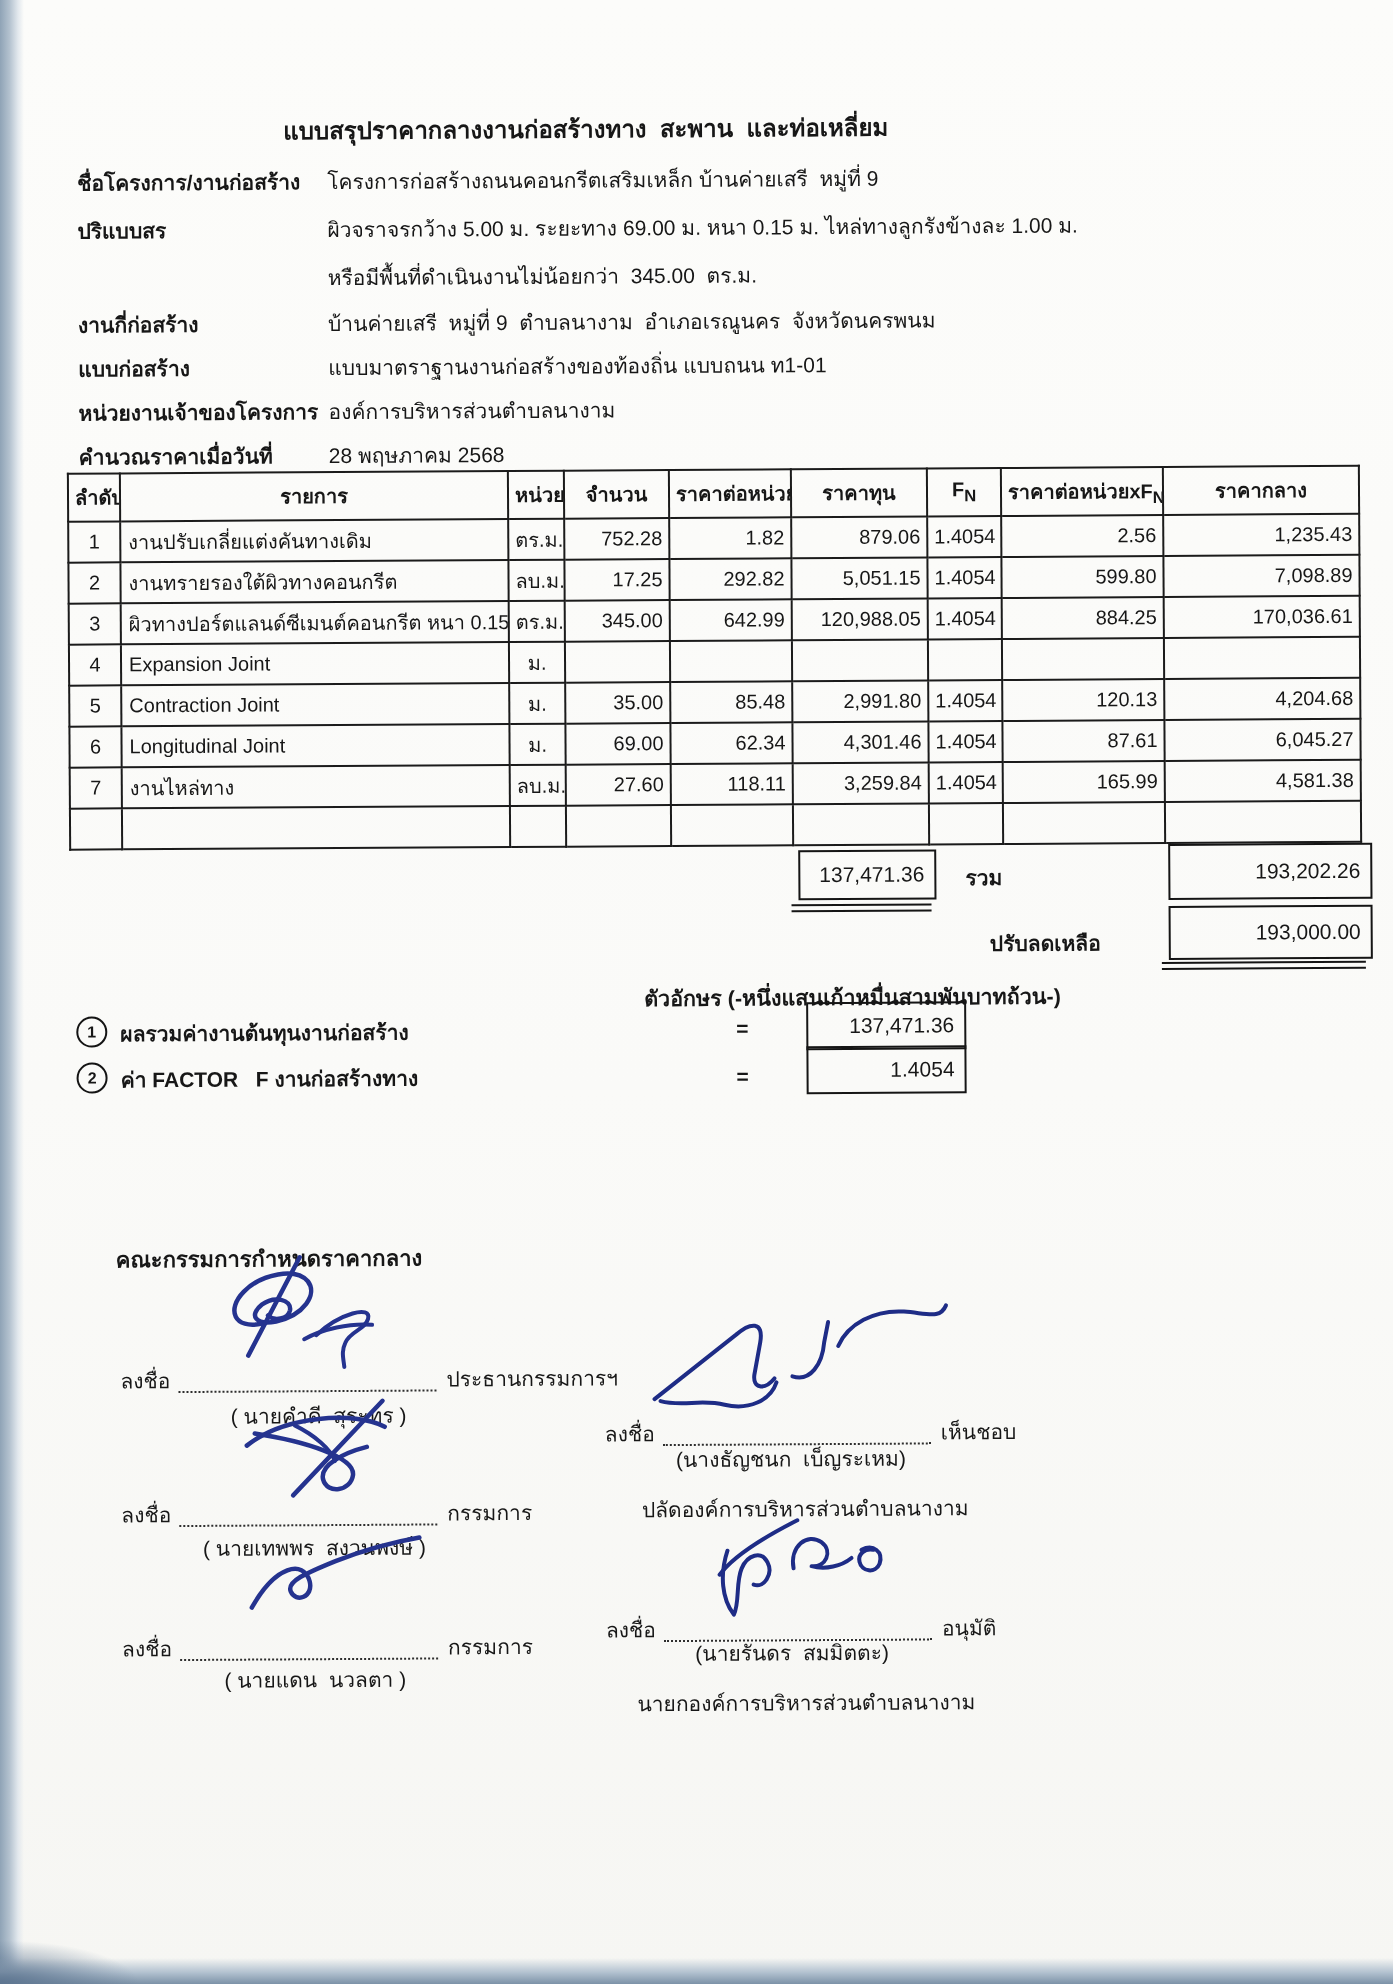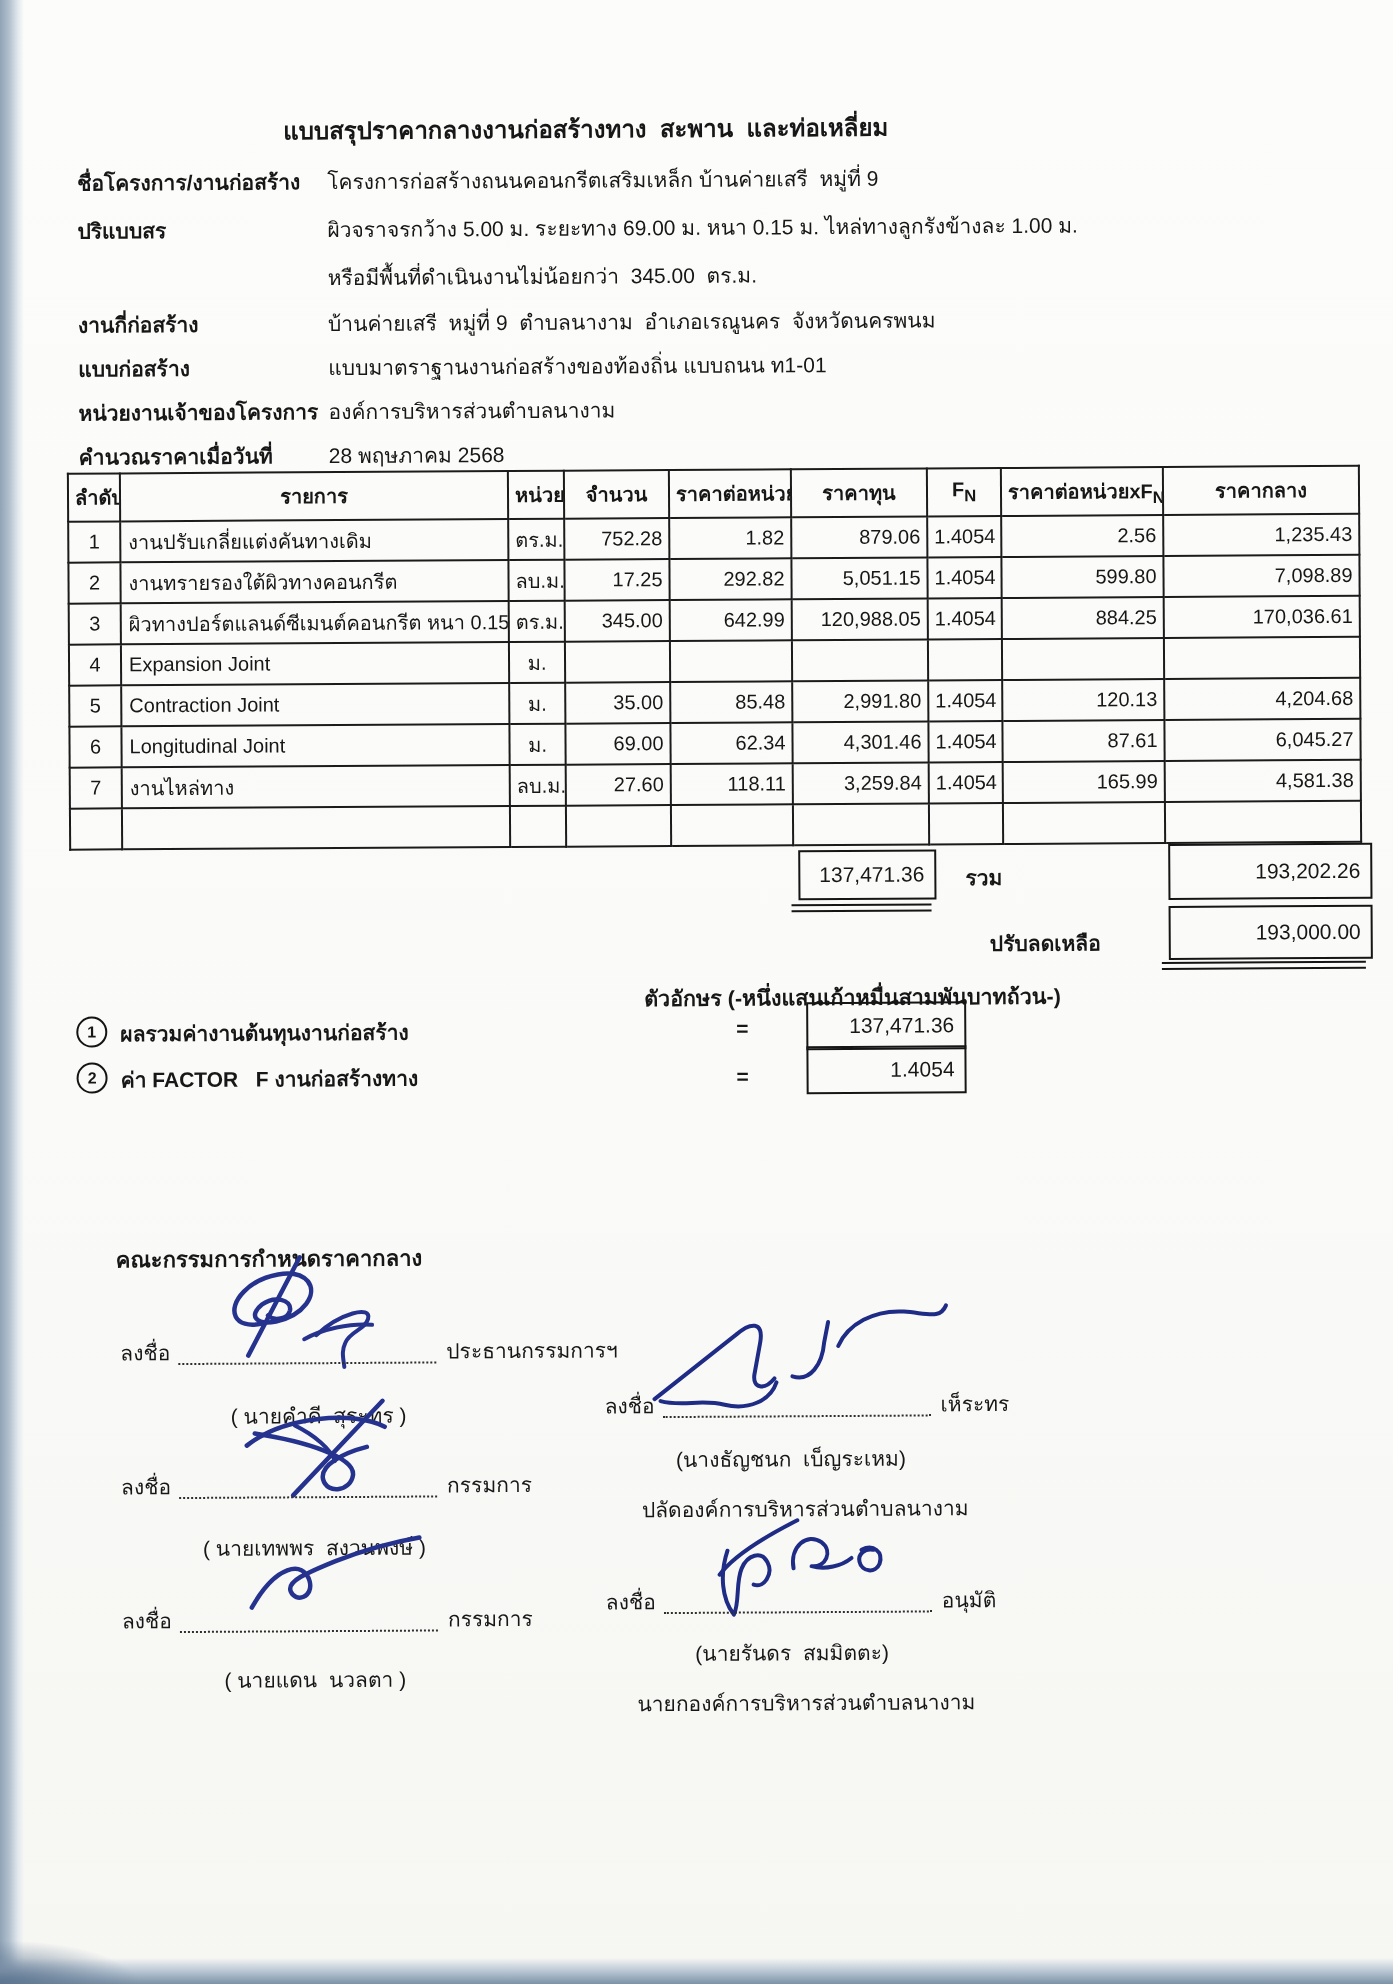--- a/index.html
+++ b/index.html
@@ -33,21 +33,21 @@
   .blabel{position:absolute;font-size:21px;font-weight:700;white-space:pre;}
   .words{position:absolute;left:638px;top:980px;font-size:21.5px;font-weight:700;white-space:pre;}
 
   .circ{position:absolute;width:27px;height:27px;border:2.5px solid #141414;border-radius:50%;
         display:flex;align-items:center;justify-content:center;font-size:16px;font-weight:700;}
   .note-text{position:absolute;left:114px;font-size:21px;font-weight:700;white-space:pre;}
   .eq{position:absolute;left:730px;font-size:21px;font-weight:700;}
 
   .sec-head{position:absolute;left:108px;top:1238px;font-size:22px;font-weight:700;}
   .sigrow{position:absolute;display:flex;align-items:flex-end;font-size:21px;white-space:pre;}
-  .sigrow .lbl{margin-right:8px;}
+  .sigrow .lbl{margin-right:8px;margin-top:28px;}
   .dots{height:6px;border-bottom:2.4px dotted #2e2e2e;margin-bottom:4px;}
   .sigrow .role{margin-left:10px;}
   .signame,.sigpos{position:absolute;font-size:21px;text-align:center;white-space:pre;}
   .sigsvg{position:absolute;}
   .ink{stroke:#25338f;fill:none;stroke-linecap:round;stroke-linejoin:round;}
   .ink2{stroke:#1e2c86;fill:none;stroke-linecap:round;stroke-linejoin:round;}
 
   .edge-left{position:absolute;left:0;top:0;width:24px;height:100%;pointer-events:none;
     background:linear-gradient(90deg,#8fa3b6 0%,#b4c2cf 40%,#e2e8ed 75%,rgba(226,232,237,0) 100%);}
   .edge-bottom{position:absolute;left:0;bottom:0;width:100%;height:26px;pointer-events:none;
@@ -261,21 +261,21 @@
 
     <svg class="sigsvg" style="left:636px;top:1290px" width="310" height="135" viewBox="0 0 310 135">
       <path class="ink2" stroke-width="4" d="M 10 108 L 92 44 C 106 32 120 30 116 52 L 110 84 C 108 98 120 100 130 88"></path>
       <path class="ink2" stroke-width="4" d="M 132 92 C 126 110 104 120 80 114 C 56 108 38 116 16 110"></path>
       <path class="ink2" stroke-width="4" d="M 148 86 C 166 92 178 74 180 52 L 184 32"></path>
       <path class="ink2" stroke-width="4" d="M 194 56 C 204 34 230 20 260 22 C 284 24 296 30 302 16"></path>
     </svg>
     <div class="sigrow" style="left:596px;top:1388px">
       <span class="lbl">ลงชื่อ</span>
       <span class="dots" style="width:268px"></span>
-      <span class="role">เห็ระทร</span>
+      <span class="role">เห็นชอบ</span>
     </div>
     <div class="signame" style="left:612px;top:1442px;width:340px">(นางธัญชนก  เบ็ญระเหม)</div>
     <div class="sigpos" style="left:596px;top:1492px;width:400px">ปลัดองค์การบริหารส่วนตำบลนางาม</div>
 
     <svg class="sigsvg" style="left:664px;top:1512px" width="225" height="110" viewBox="0 0 225 110">
       <path class="ink2" stroke-width="4" d="M 124 8 C 84 28 58 46 46 62"></path>
       <path class="ink2" stroke-width="4" d="M 54 38 C 46 62 48 86 60 102 C 66 90 62 70 68 56 C 74 42 88 38 94 50 C 100 62 90 76 80 72"></path>
       <path class="ink2" stroke-width="4" d="M 120 56 C 116 34 134 20 148 30 C 160 39 152 56 138 54 C 152 58 168 54 178 46"></path>
       <path class="ink2" stroke-width="4" d="M 188 38 C 200 32 210 40 206 52 C 202 62 188 60 186 50 C 184 42 192 36 200 38"></path>
     </svg>

